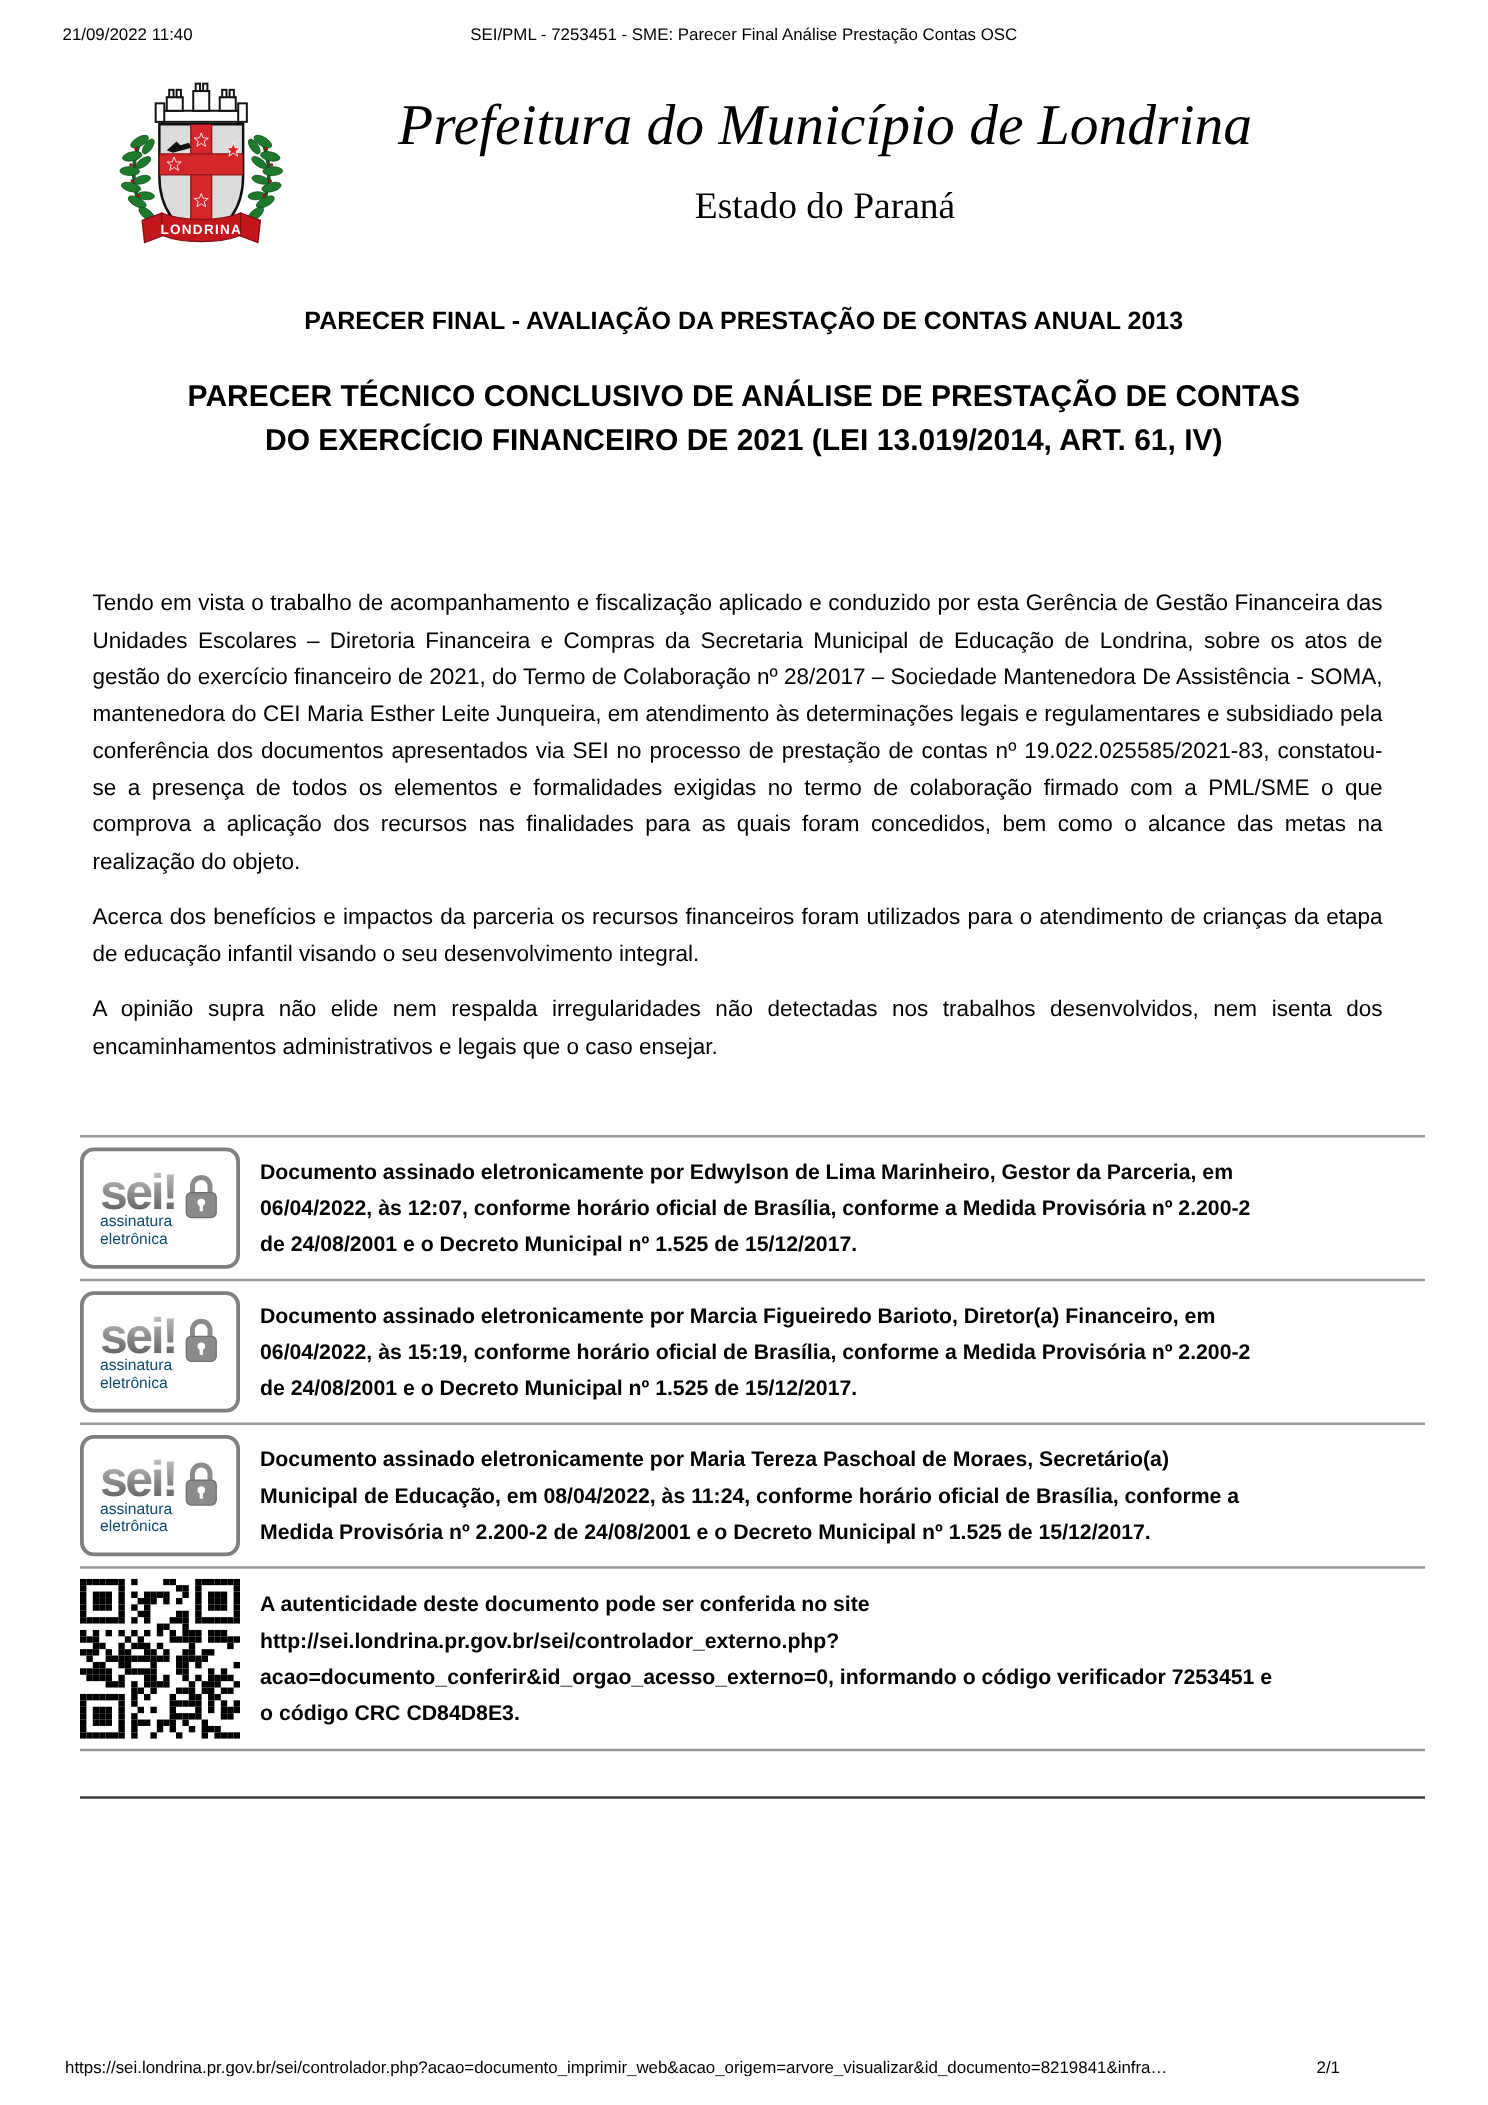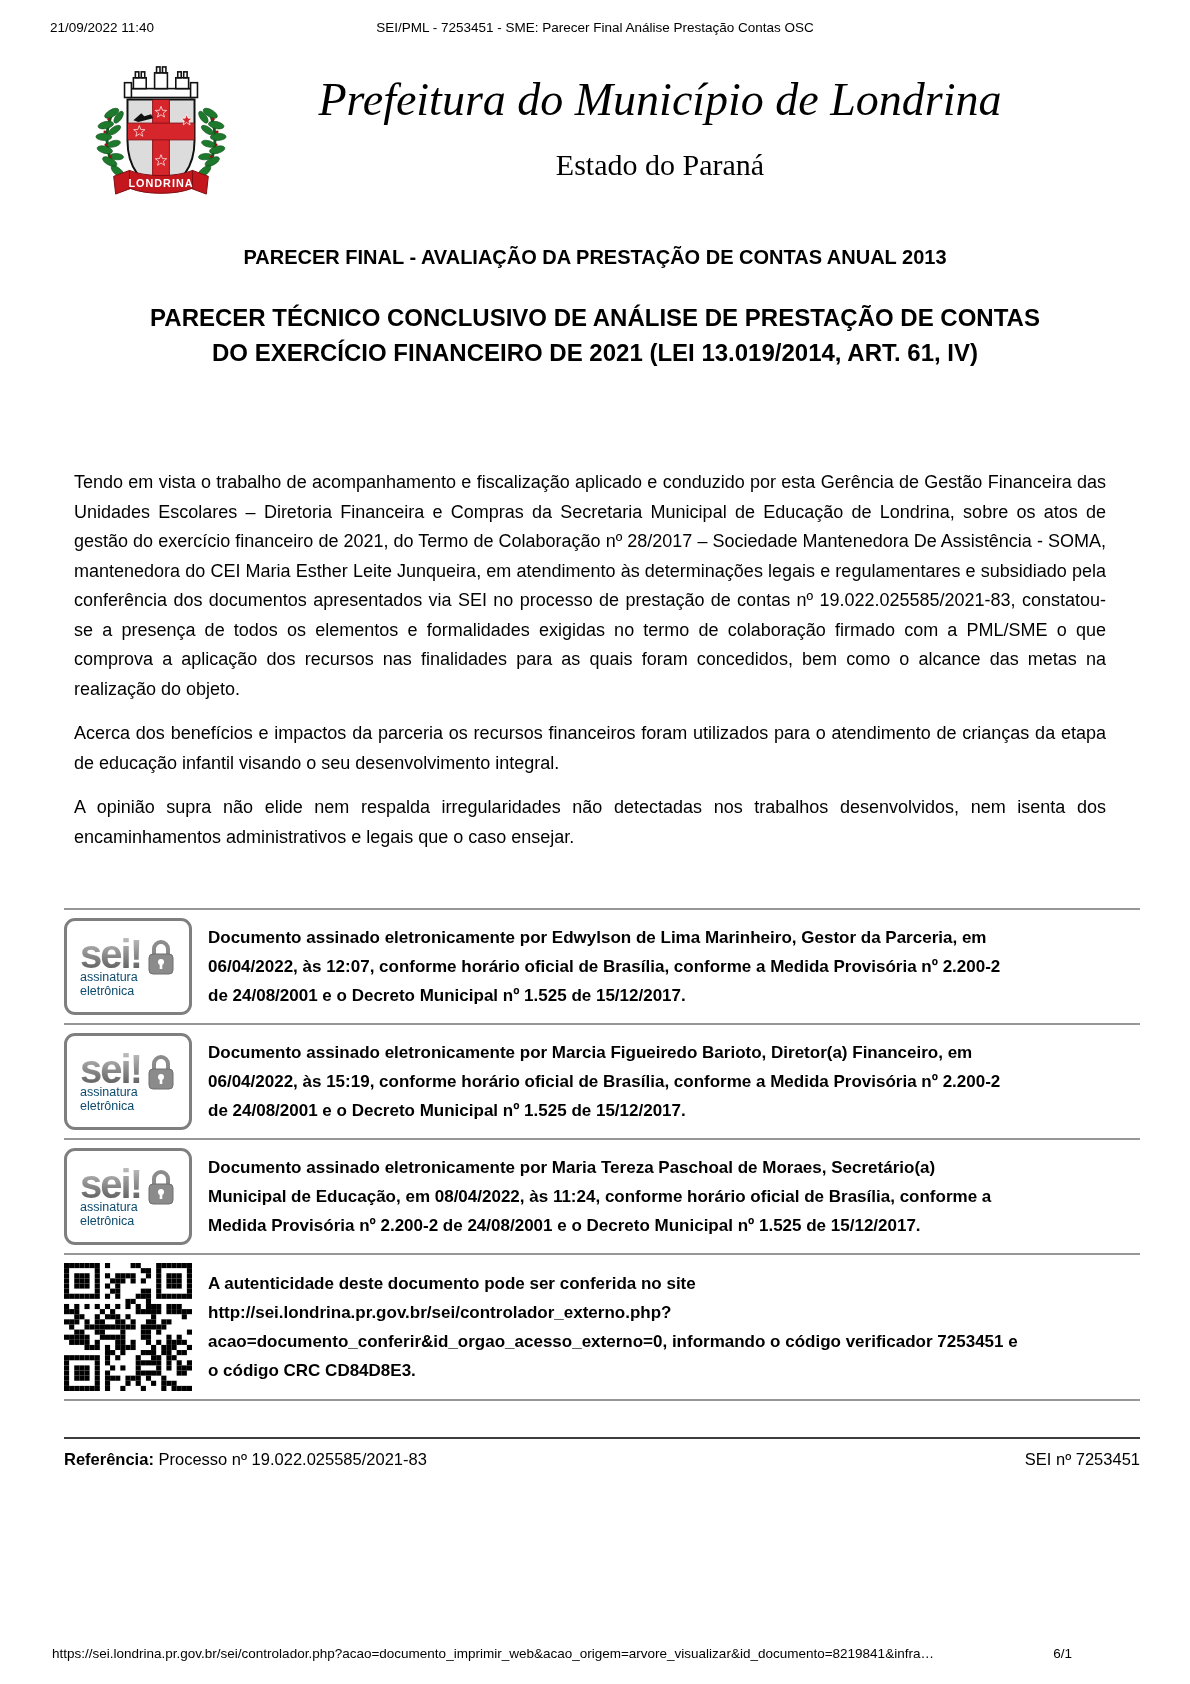--- a/index.html
+++ b/index.html
@@ -555,25 +555,19 @@
       </div>
       <div class="sig-text"><span>A autenticidade deste documento pode ser conferida no site
 http://sei.londrina.pr.gov.br/sei/controlador_externo.php?
 acao=documento_conferir&amp;id_orgao_acesso_externo=0, informando o código verificador </span><b>7253451</b><span> e
 o código CRC </span><b>CD84D8E3</b><span>.</span></div>
     </div>
 
   </div>
 
   <div class="ref-divider"></div>
-  <div class="ref-row">
-    <div>
-      <span class="ref-label">Referência:</span><span> Processo nº 19.022.025585/2021-83</span>
-    </div>
-    <div>SEI nº 7253451</div>
-  </div>
 
   <div class="print-footer">
     <span class="ftr-url">https://sei.londrina.pr.gov.br/sei/controlador.php?acao=documento_imprimir_web&amp;acao_origem=arvore_visualizar&amp;id_documento=8219841&amp;infra…</span>
-    <span class="ftr-page">6/1</span>
+    <span class="ftr-page">2/1</span>
   </div>
 
 </div>
 
 </body></html>

